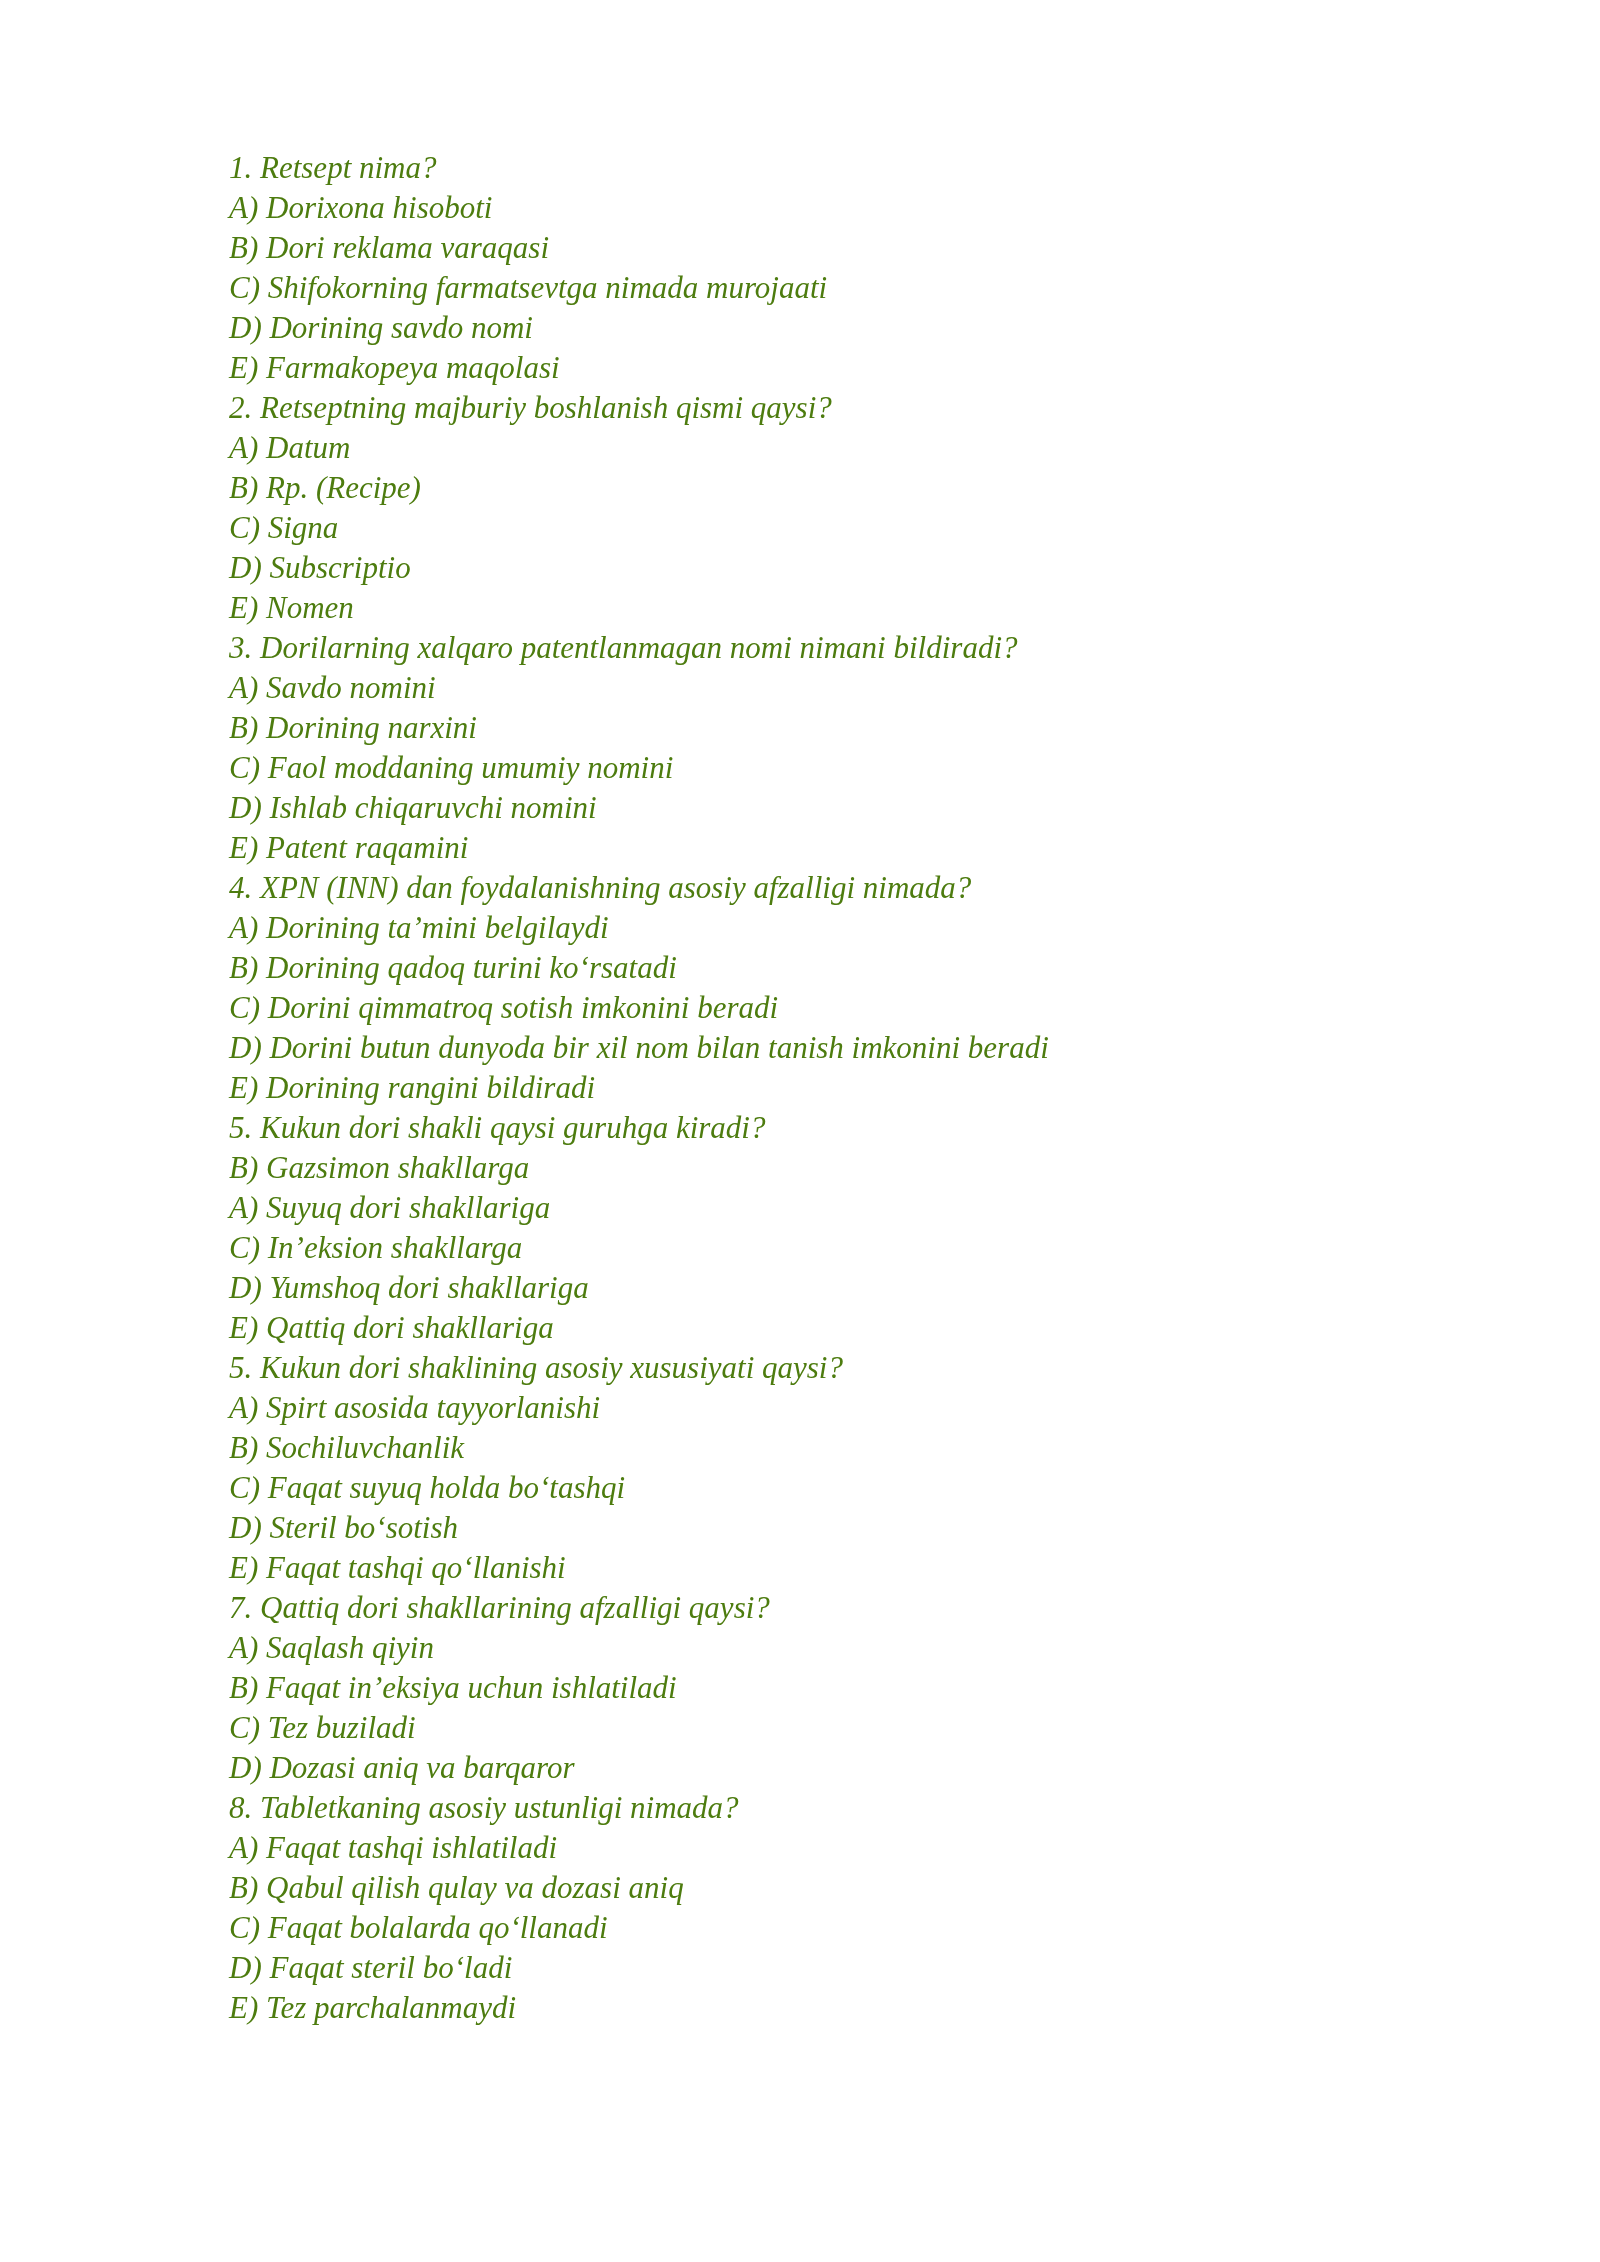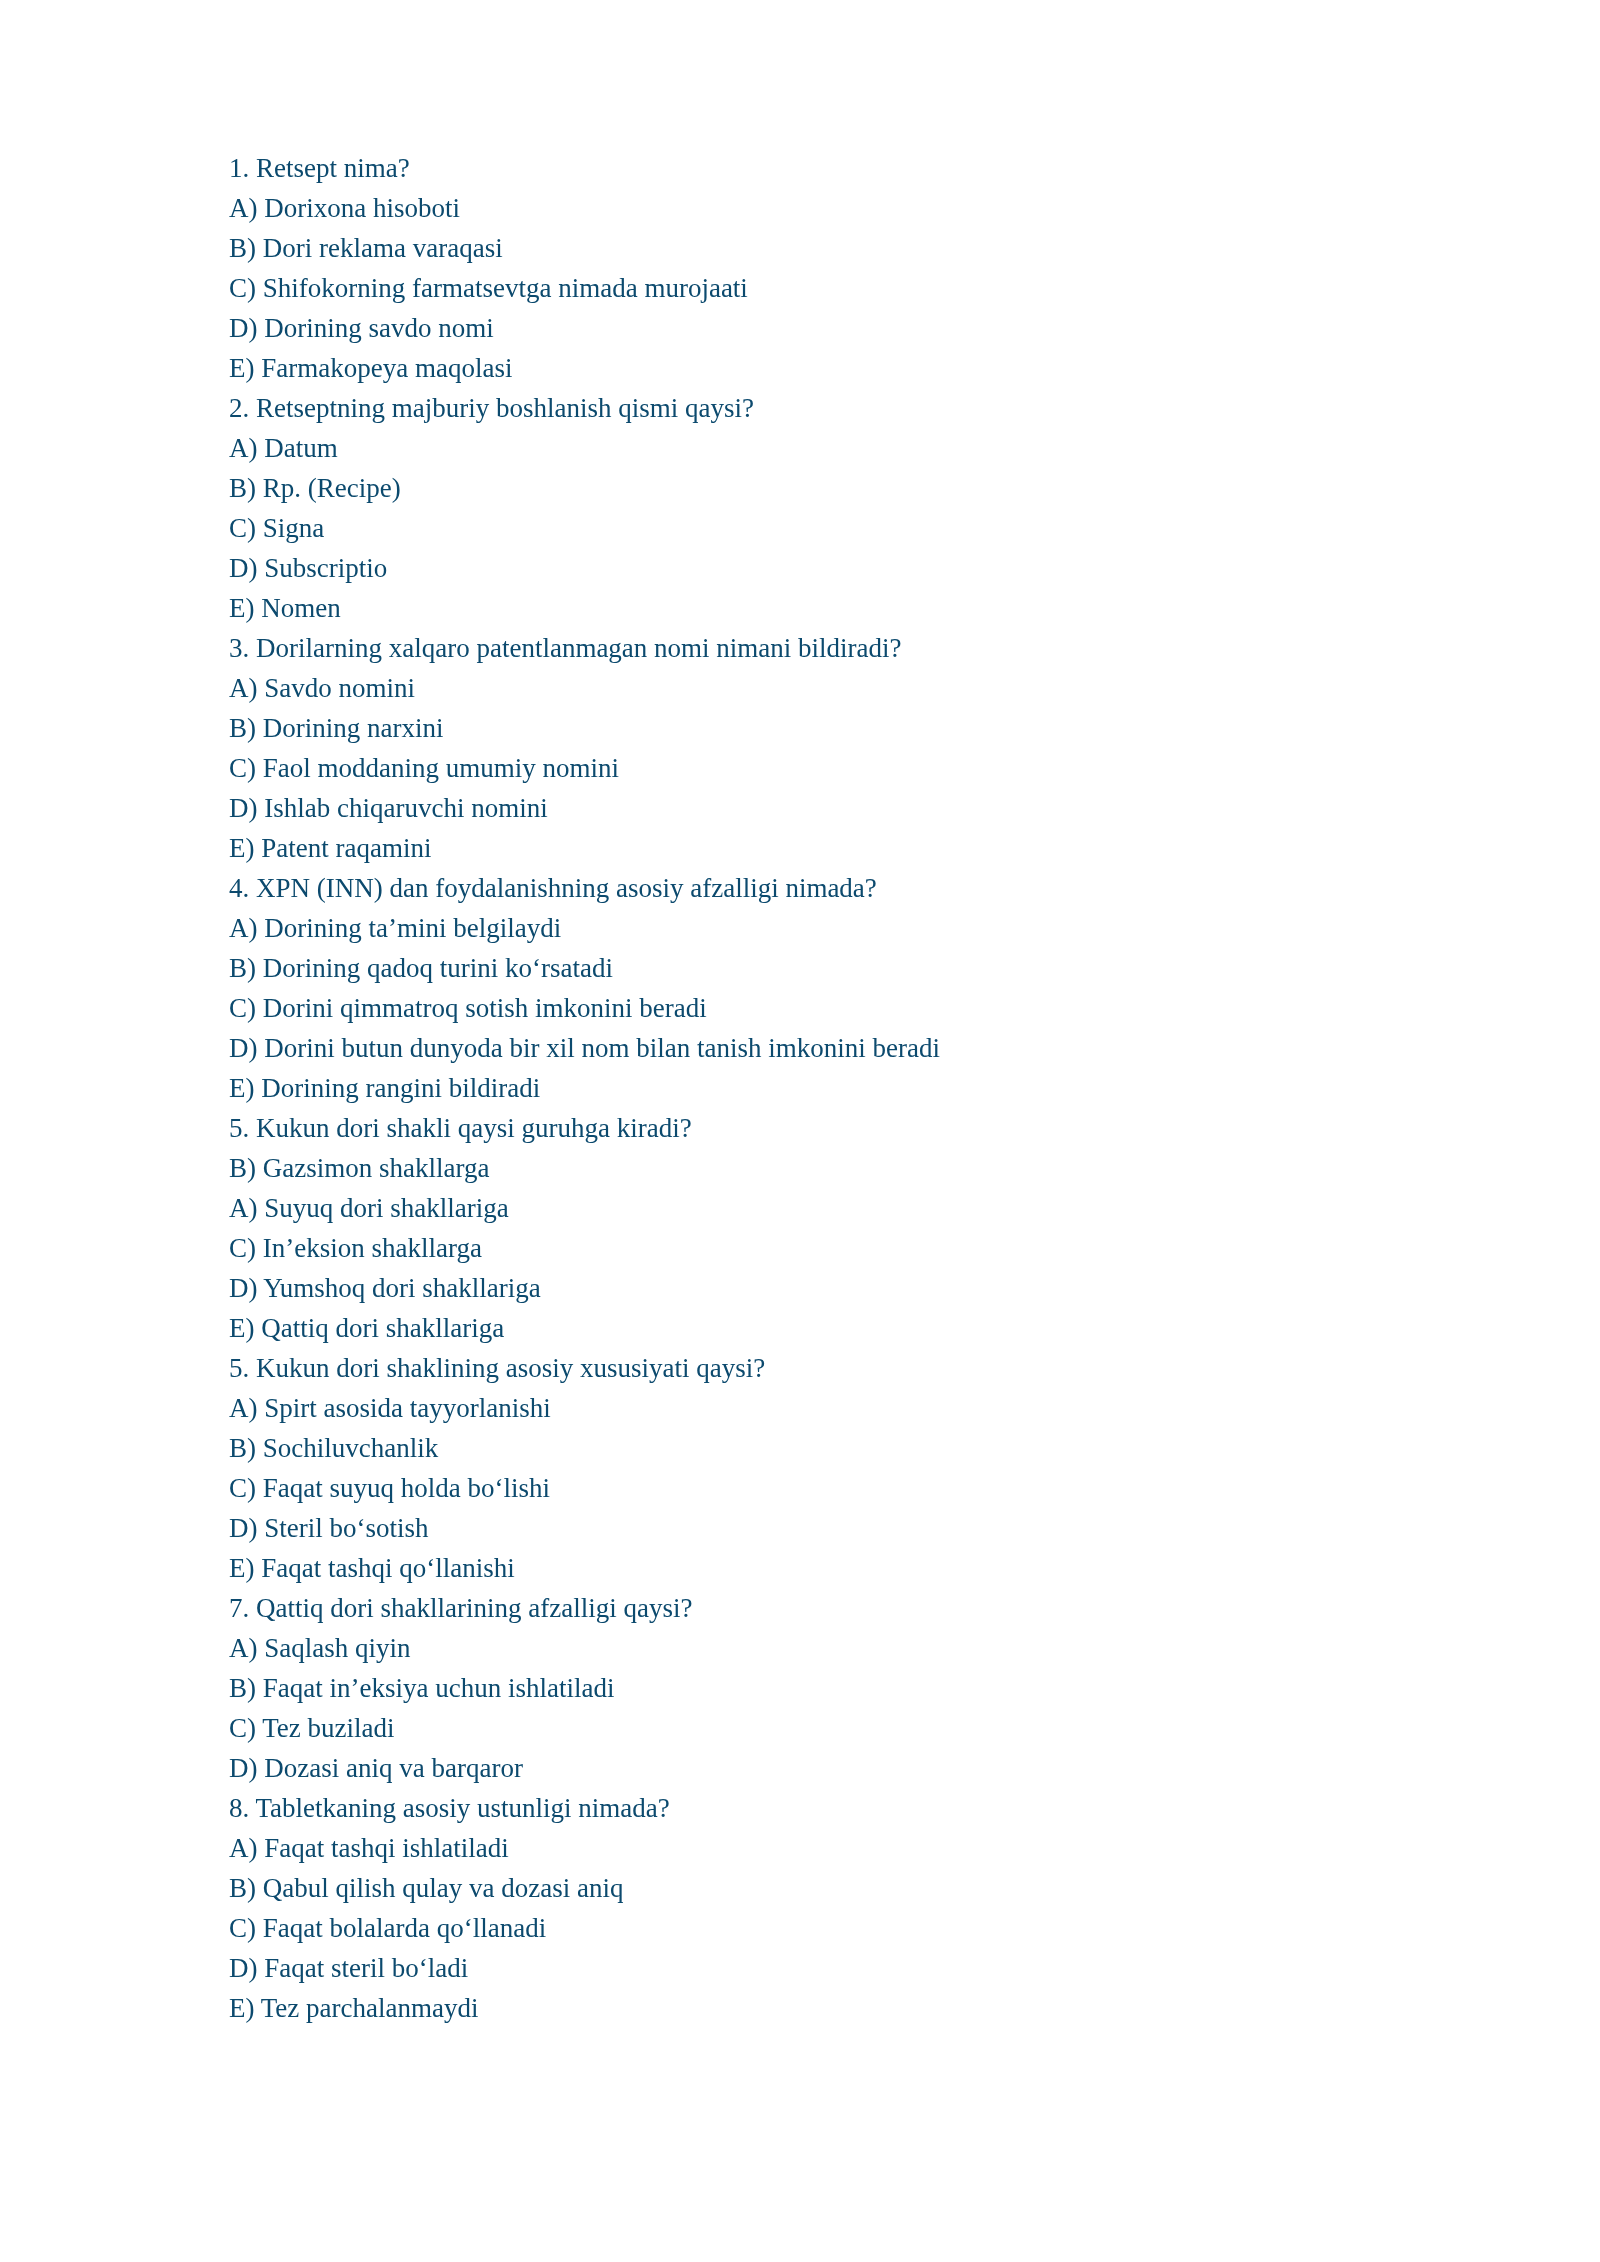--- a/index.html
+++ b/index.html
@@ -13,23 +13,24 @@
     height: 2262px;
     background: #ffffff;
     overflow: hidden;
   }
   .content {
     position: absolute;
     left: 229px;
     top: 148px;
     width: 1260px;
     font-family: "Liberation Serif", "DejaVu Serif", serif;
-    font-size: 27px;
+    font-size: 31px;
     line-height: 40px;
-    color: #0c4a6e;
+    color: #4d7c0f;
+    font-style: italic;
   }
   .line {
     white-space: nowrap;
   }
 </style>
 </head>
 <body>
 
 <div class="page">
   <div class="content" id="quiz-content">
@@ -59,21 +60,21 @@
       <div class="line">E) Dorining rangini bildiradi</div>
       <div class="line">5. Kukun dori shakli qaysi guruhga kiradi?</div>
       <div class="line">B) Gazsimon shakllarga</div>
       <div class="line">A) Suyuq dori shakllariga</div>
       <div class="line">C) In’eksion shakllarga</div>
       <div class="line">D) Yumshoq dori shakllariga</div>
       <div class="line">E) Qattiq dori shakllariga</div>
       <div class="line">5. Kukun dori shaklining asosiy xususiyati qaysi?</div>
       <div class="line">A) Spirt asosida tayyorlanishi</div>
       <div class="line">B) Sochiluvchanlik</div>
-      <div class="line">C) Faqat suyuq holda bo‘lishi</div>
+      <div class="line">C) Faqat suyuq holda bo‘tashqi</div>
       <div class="line">D) Steril bo‘sotish</div>
       <div class="line">E) Faqat tashqi qo‘llanishi</div>
       <div class="line">7. Qattiq dori shakllarining afzalligi qaysi?</div>
       <div class="line">A) Saqlash qiyin</div>
       <div class="line">B) Faqat in’eksiya uchun ishlatiladi</div>
       <div class="line">C) Tez buziladi</div>
       <div class="line">D) Dozasi aniq va barqaror</div>
       <div class="line">8. Tabletkaning asosiy ustunligi nimada?</div>
       <div class="line">A) Faqat tashqi ishlatiladi</div>
       <div class="line">B) Qabul qilish qulay va dozasi aniq</div>

